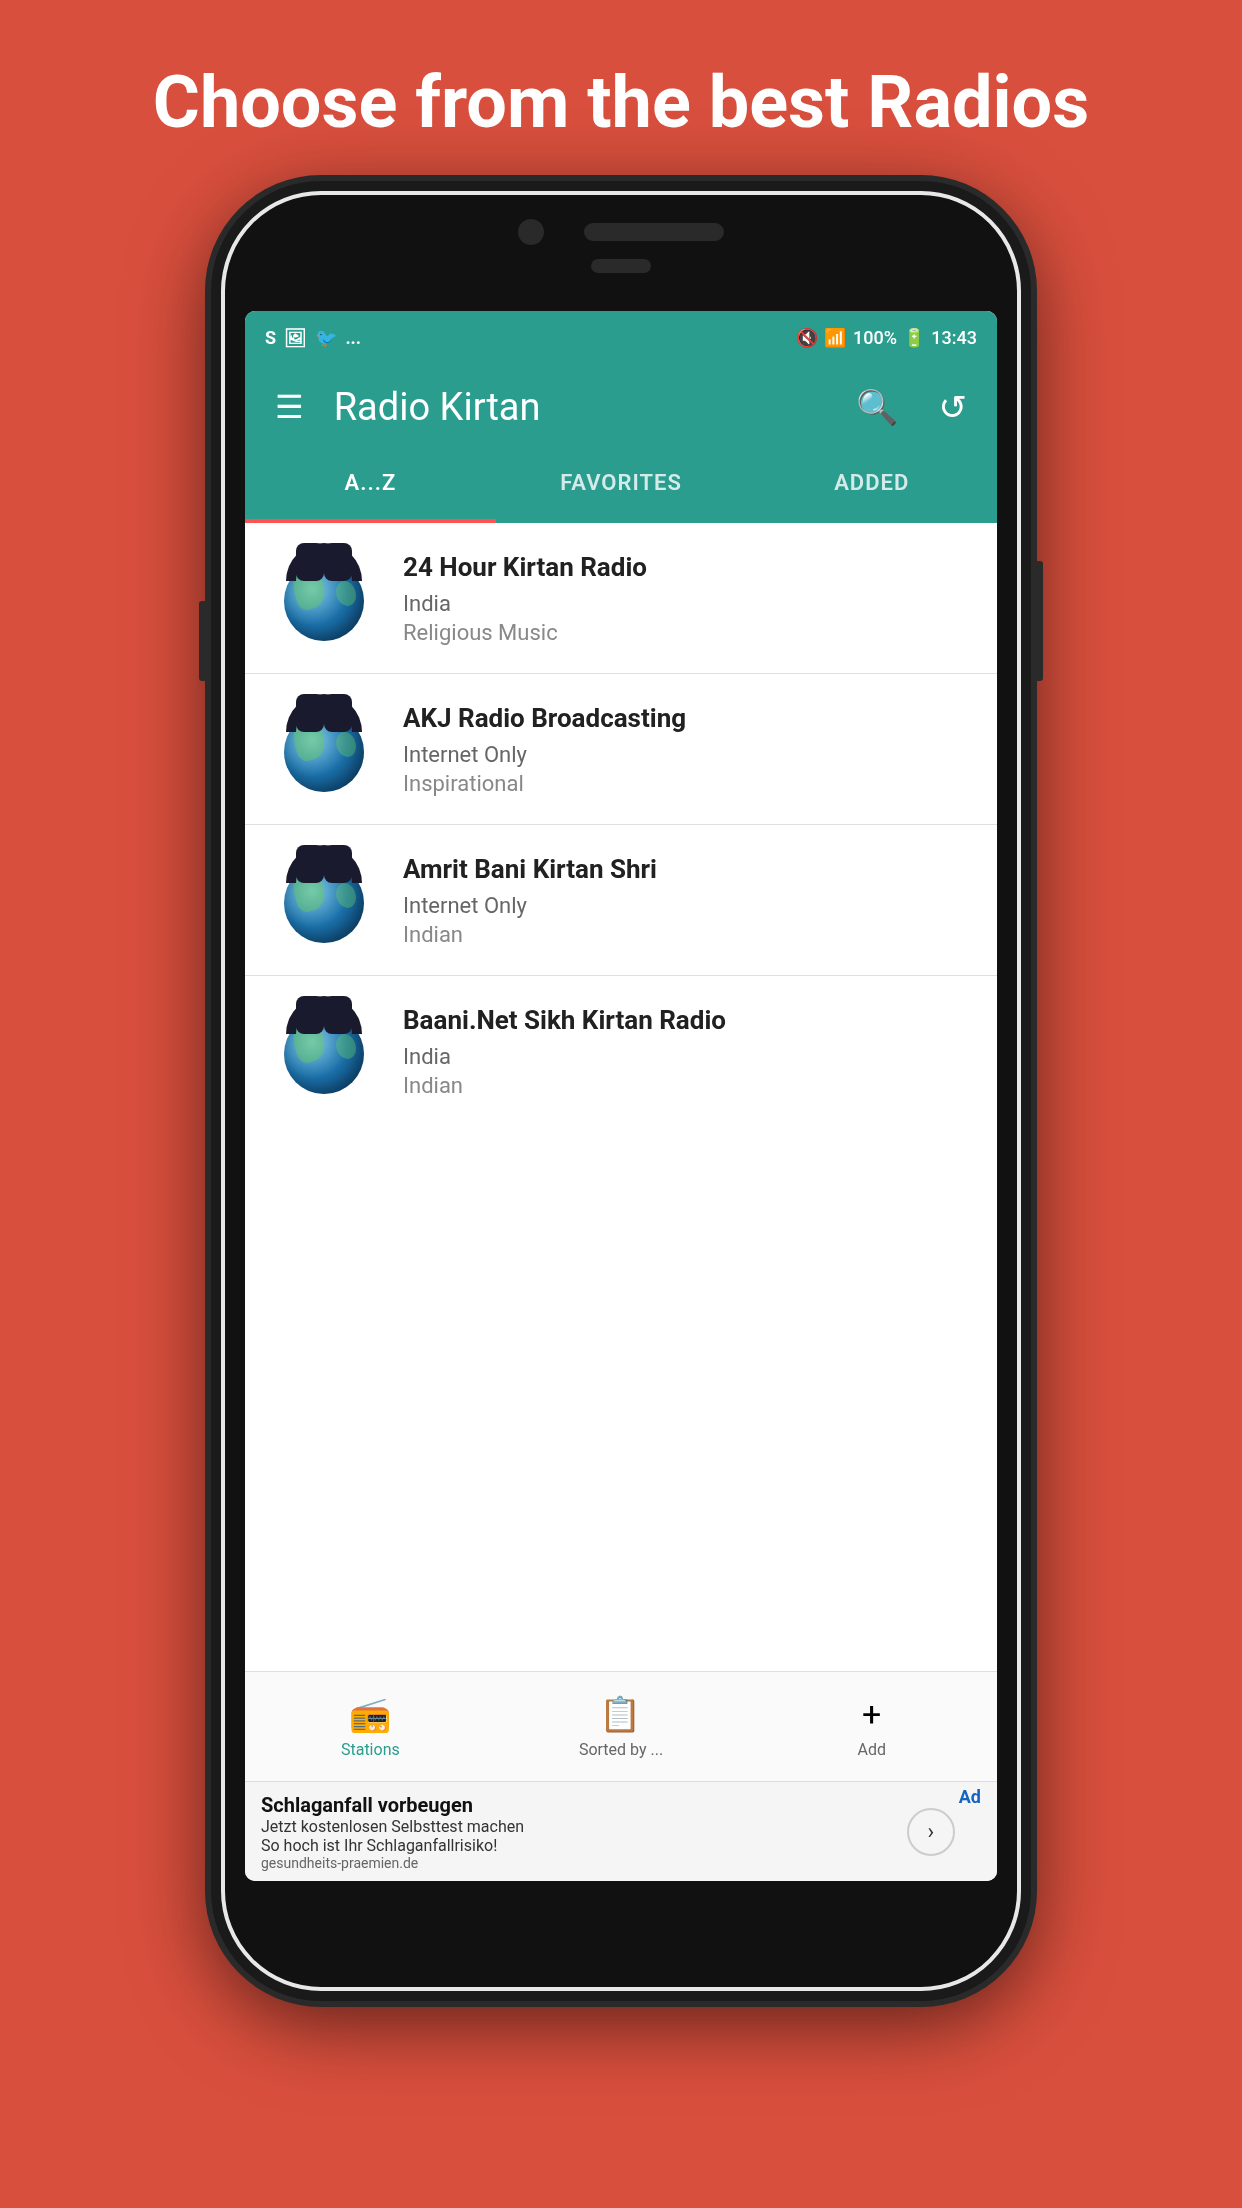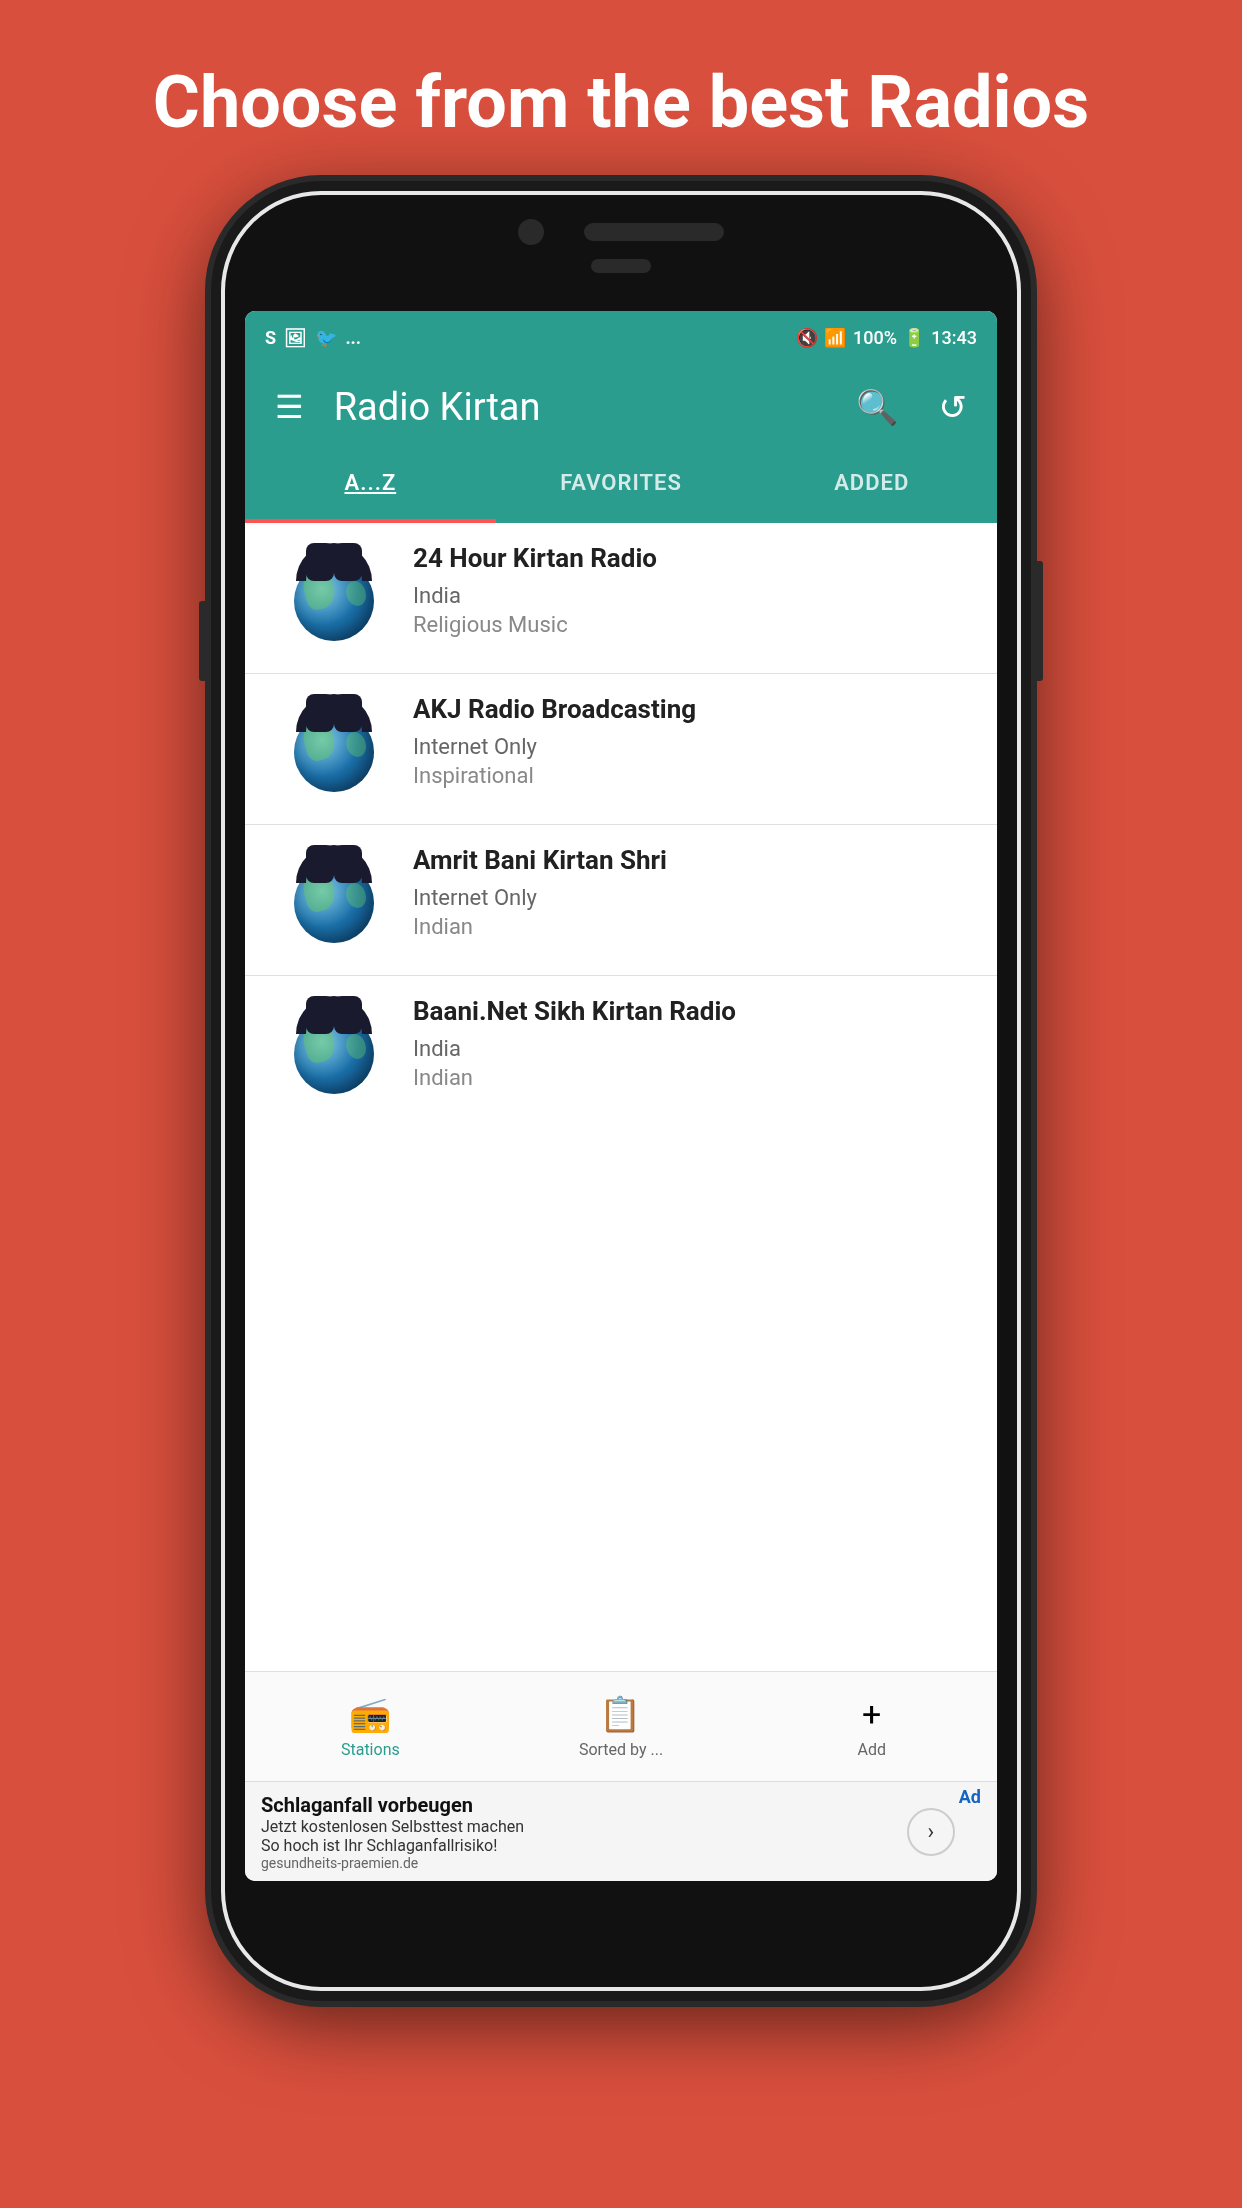--- a/index.html
+++ b/index.html
@@ -205,34 +205,33 @@
       font-weight: 600;
       letter-spacing: 1px;
       cursor: pointer;
       border-bottom: 4px solid transparent;
       padding-bottom: 6px;
     }
 
     .tab.active {
       color: white;
       border-bottom: 4px solid #ff5252;
-      text-decoration: underline;
     }
 
     
     .station-list {
       flex: 1;
       overflow: hidden;
       background: #fff;
     }
 
     .station-item {
       display: flex;
-      align-items: flex-start;
-      padding: 20px 34px;
+      align-items: center;
+      padding: 20px 24px;
       border-bottom: 1px solid #e0e0e0;
       min-height: 150px;
       cursor: pointer;
     }
 
     .station-item:last-child {
       border-bottom: none;
     }
 
     .station-logo {

